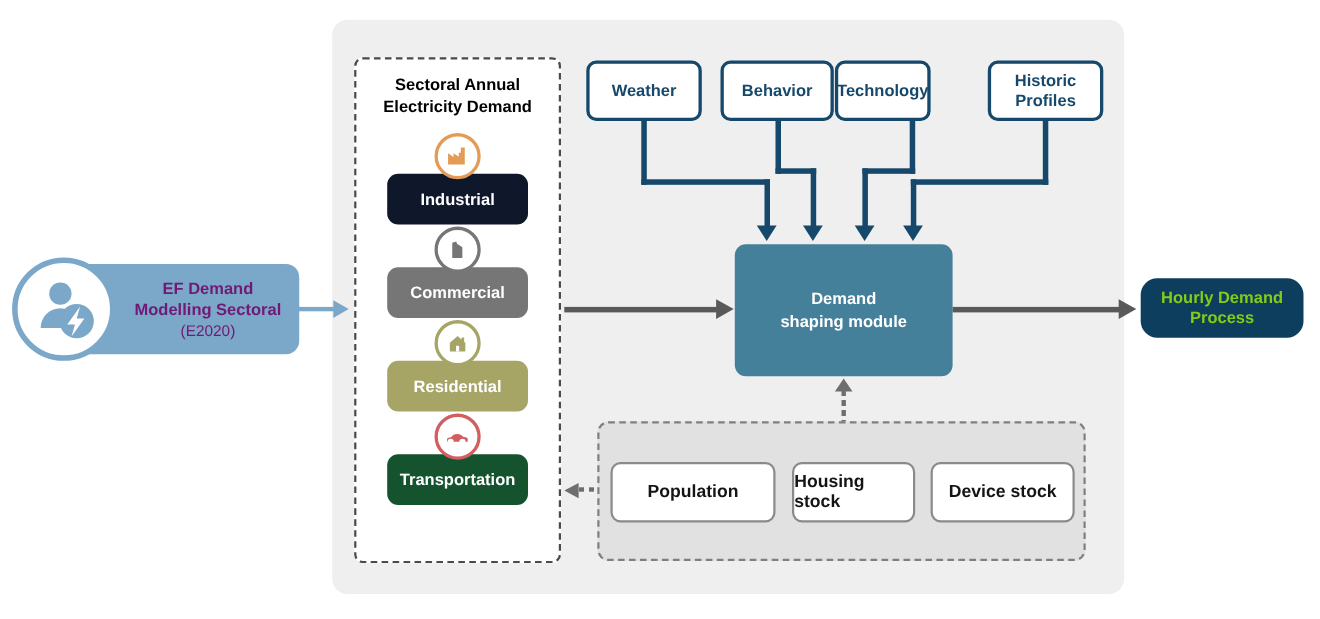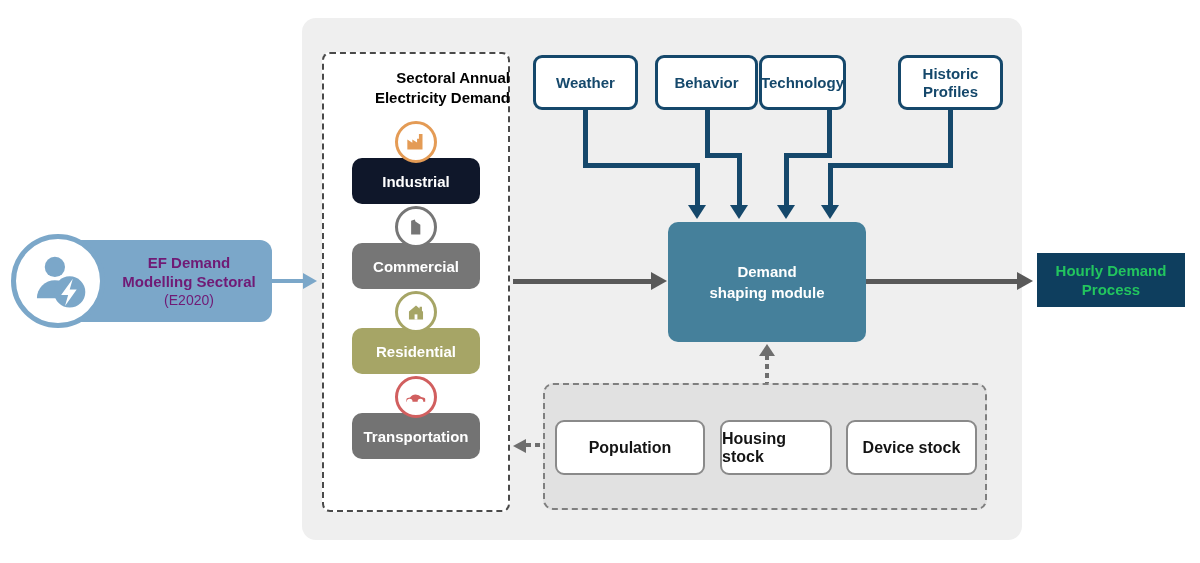--- a/index.html
+++ b/index.html
@@ -17,21 +17,21 @@
     display:flex;flex-direction:column;justify-content:center;align-items:center;
     padding-left:46px;box-sizing:border-box;color:#701a75;text-align:center;}
   .src-rect .l{font-weight:bold;font-size:15px;line-height:19px;}
   .src-rect .sub{font-size:14px;line-height:19px;}
   .src-circle{left:11px;top:234px;width:94px;height:94px;background:#fff;border:5px solid #7BA7C9;
     border-radius:50%;box-sizing:border-box;display:flex;align-items:center;justify-content:center;}
 
   
   .sectoral{left:322px;top:52px;width:188px;height:460px;background:#fff;border:2px dashed #4A4A4A;
     border-radius:8px;box-sizing:border-box;}
-  .sectoral-title{left:322px;top:68px;width:188px;text-align:right;font-weight:bold;font-size:15px;
+  .sectoral-title{left:322px;top:68px;width:188px;text-align:center;font-weight:bold;font-size:15px;
     line-height:20px;color:#000;}
   .sector-box{left:352px;width:128px;height:46px;border-radius:10px;color:#fff;font-weight:bold;
     font-size:15px;display:flex;align-items:center;justify-content:center;text-align:center;}
   .sector-circle{left:395px;width:42px;height:42px;border-radius:50%;background:#fff;
     box-sizing:border-box;display:flex;align-items:center;justify-content:center;z-index:2;}
 
   
   .top-box{top:55px;height:55px;background:#fff;border:3px solid #15486B;border-radius:9px;
     box-sizing:border-box;color:#15486B;font-weight:bold;font-size:15px;line-height:18px;
     display:flex;align-items:center;justify-content:center;text-align:center;}
@@ -55,22 +55,22 @@
 
   
   .dot-h{height:4px;background:repeating-linear-gradient(to right,#6E6E6E 0 5px,transparent 5px 9px);}
   .dot-v{width:4px;background:repeating-linear-gradient(to bottom,#6E6E6E 0 5px,transparent 5px 9px);}
   .arr-up-dot{width:0;height:0;border-left:8px solid transparent;border-right:8px solid transparent;
     border-bottom:12px solid #6E6E6E;}
   .arr-left-dot{width:0;height:0;border-top:7px solid transparent;border-bottom:7px solid transparent;
     border-right:13px solid #6E6E6E;}
 
   
-  .output-box{left:1037px;top:253px;width:148px;height:54px;background:#0E3E5E;border-radius:0;
-    color:#22c55e;font-weight:bold;font-size:15px;line-height:19px;display:flex;flex-direction:column;
+  .output-box{left:1037px;top:253px;width:148px;height:54px;background:#0E3E5E;border-radius:15px;
+    color:#84cc16;font-weight:bold;font-size:15px;line-height:19px;display:flex;flex-direction:column;
     align-items:center;justify-content:center;text-align:center;}
 
   
   .group{left:543px;top:383px;width:444px;height:127px;background:#E1E1E1;border:2px dashed #7F7F7F;
     border-radius:10px;box-sizing:border-box;}
   .stock-box{top:420px;height:55px;background:#fff;border:2px solid #8A8A8A;border-radius:9px;
     box-sizing:border-box;color:#141414;font-weight:bold;font-size:16px;
     display:flex;align-items:center;justify-content:center;}
 </style>
 </head>
@@ -129,21 +129,21 @@
   </div>
   <div class="abs sector-box" style="top:328px;background:#A6A566;">
     <span>Residential</span>
   </div>
 
   <div class="abs sector-circle" style="top:376px;border:3px solid #D15F5F;">
     <svg width="28" height="28" viewBox="0 0 24 24" fill="#D15F5F" aria-hidden="true">
       <path d="M3.8 16 v-2 q0-1 1.1-1.2 l2-.4 q1.7-2.6 4.8-2.6 q3 0 4.7 2.3 l2.5.5 q1 .2 1 1.2 V16 h-1.7 a2.4 2.4 0 0 0-4.8 0 h-4.4 a2.4 2.4 0 0 0-4.8 0 Z"></path>
     </svg>
   </div>
-  <div class="abs sector-box" style="top:413px;background:#737373;">
+  <div class="abs sector-box" style="top:413px;background:#14532d;">
     <span>Transportation</span>
   </div>
 
   <div class="abs gline" style="left:513px;top:279px;width:139px;height:5px;"></div>
   <div class="abs arr-right-gray" style="left:651px;top:272px;"></div>
 
   <div class="abs top-box" style="left:533px;width:105px;">
     <span>Weather</span>
   </div>
   <div class="abs top-box" style="left:655px;width:103px;">

